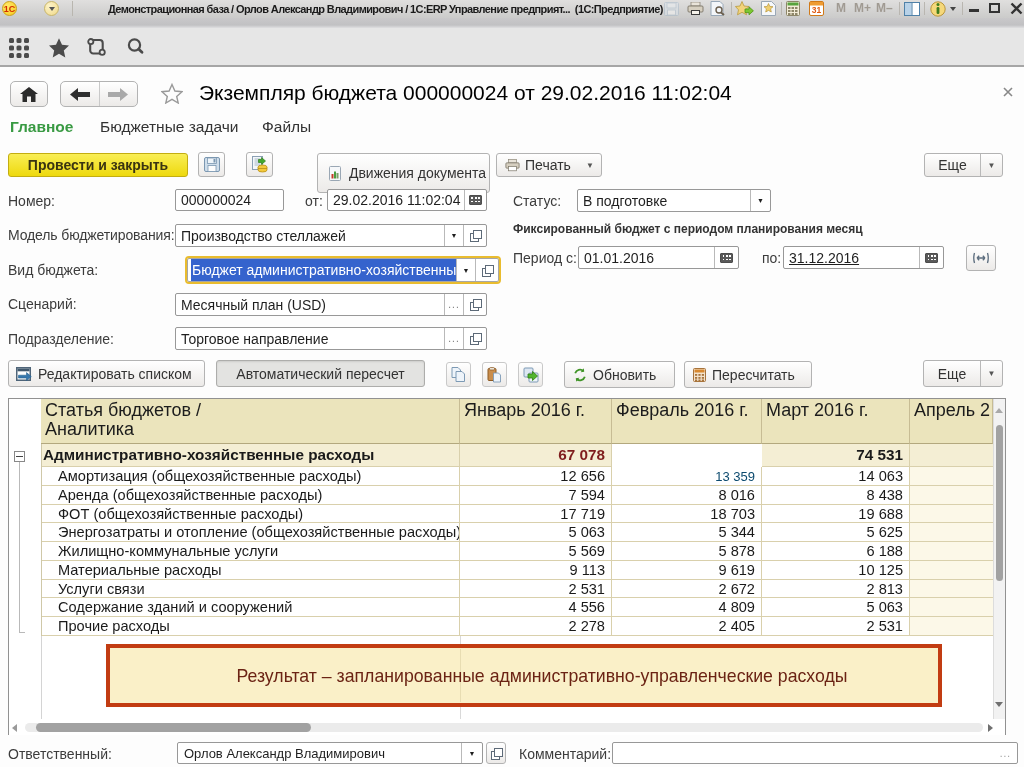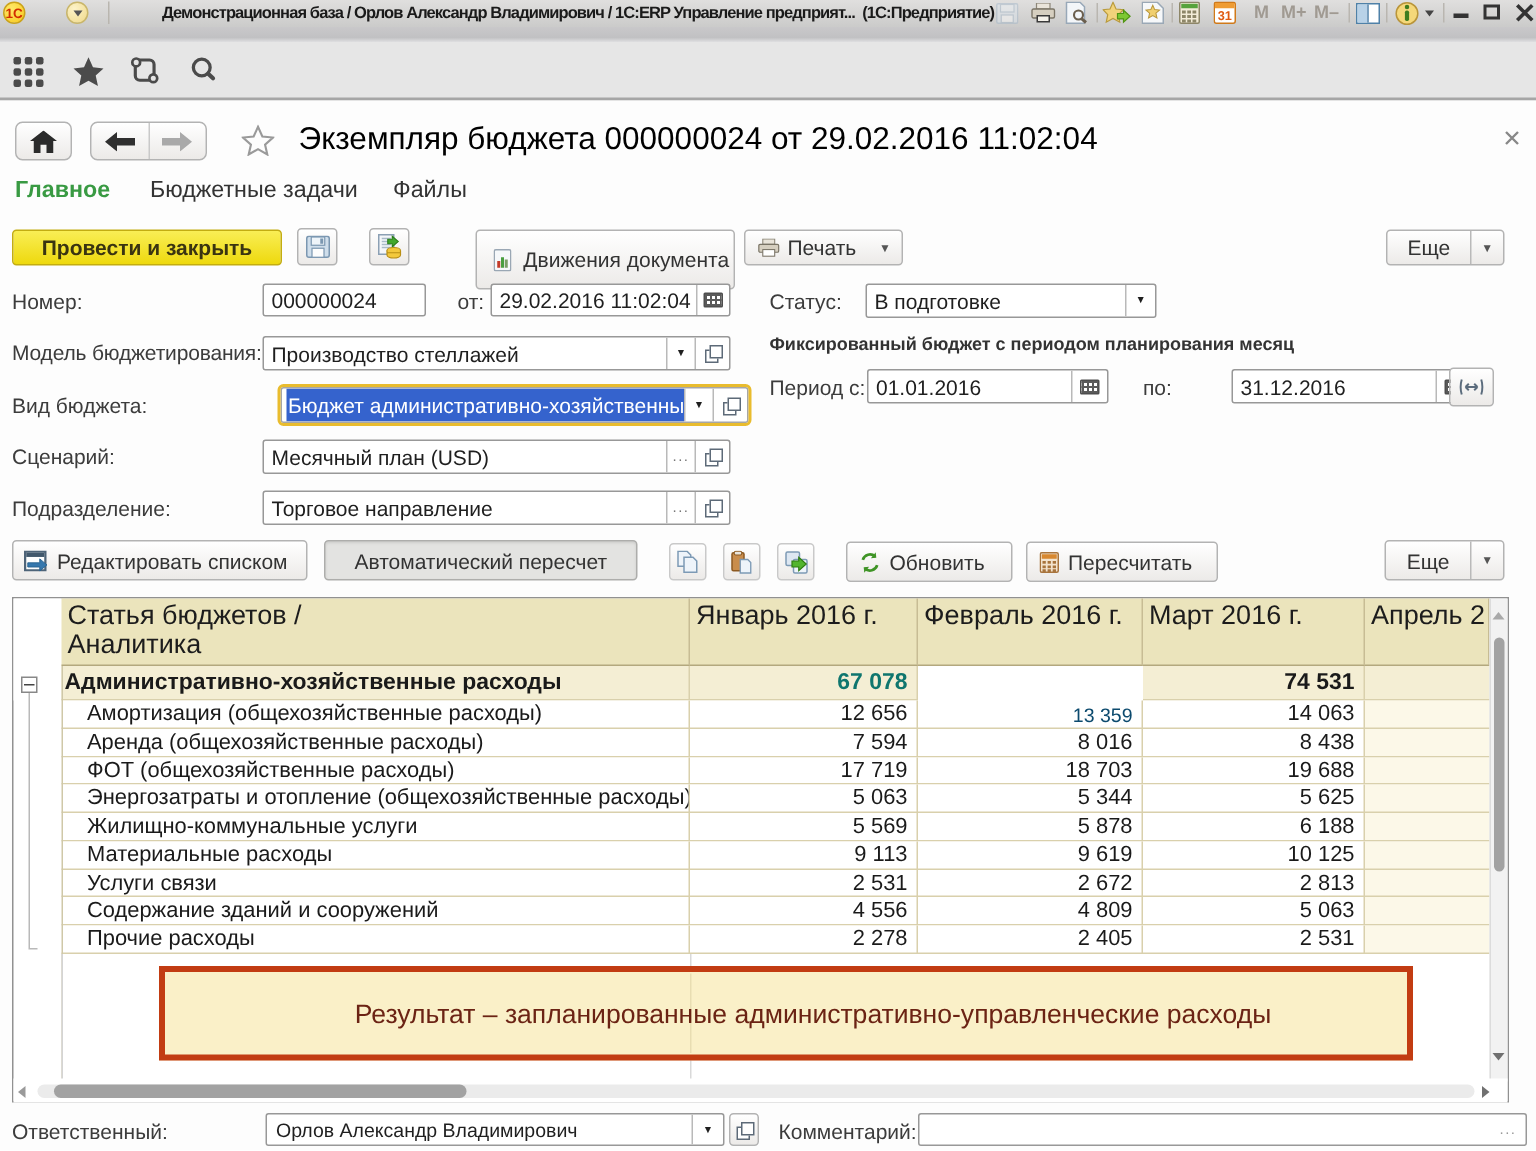--- a/index.html
+++ b/index.html
@@ -294,21 +294,21 @@
         </div>
     </div>
     <div class="abs" style="left:513px;top:155px;font-size:12px;font-weight:bold;color:#333;">Фиксированный бюджет с периодом планирования месяц</div>
     <div class="lbl" style="left:513px;top:183px;">Период с:</div>
     <div class="inp" style="left:578px;top:179px;width:161px;height:23px;">01.01.2016
       <div class="seg" style="width:24px;margin-left:auto;">
           <div class="calico"></div>
         </div>
     </div>
     <div class="lbl" style="left:762px;top:183px;">по:</div>
-    <div class="inp" style="left:821px;top:179px;width:161px;height:23px;">31.12.2016
+    <div class="inp" style="left:783px;top:179px;width:161px;height:23px;text-decoration:underline;">31.12.2016
       <div class="seg" style="width:24px;margin-left:auto;">
           <div class="calico"></div>
         </div>
     </div>
     <div class="btn" style="left:966px;top:178px;width:30px;height:26px;">
       <svg width="18" height="12" viewBox="0 0 18 12">
           <path d="M2.5 1 Q1 6 2.5 11 M15.5 1 Q17 6 15.5 11" fill="none" stroke="#5b6c7d" stroke-width="1.3"></path>
           <path d="M5 6 h8 M5 6 l2.2 -2.2 M5 6 l2.2 2.2 M13 6 l-2.2 -2.2 M13 6 l-2.2 2.2" fill="none" stroke="#5b6c7d" stroke-width="1.3"></path>
         </svg>
     </div>
@@ -394,21 +394,21 @@
 
   <div class="abs" id="grid">
   <div class="abs" style="left:0;top:0;width:32px;height:45px;background:#fff;"></div>
   <div class="abs" style="left:32px;top:0;width:419px;height:45px;background:#ebe4bc;border-right:1px solid #c7bc94;border-bottom:1px solid #b3a87e;font-size:18px;color:#1c1c1c;padding:2px 0 0 4px;line-height:19px;white-space:nowrap;overflow:hidden;">Статья бюджетов /<br>Аналитика</div>
   <div class="abs" style="left:451px;top:0;width:152px;height:45px;background:#ebe4bc;border-right:1px solid #c7bc94;border-bottom:1px solid #b3a87e;font-size:18px;color:#1c1c1c;padding:2px 0 0 4px;line-height:19px;white-space:nowrap;overflow:hidden;">Январь 2016 г.</div>
   <div class="abs" style="left:603px;top:0;width:150px;height:45px;background:#ebe4bc;border-right:1px solid #c7bc94;border-bottom:1px solid #b3a87e;font-size:18px;color:#1c1c1c;padding:2px 0 0 4px;line-height:19px;white-space:nowrap;overflow:hidden;">Февраль 2016 г.</div>
   <div class="abs" style="left:753px;top:0;width:148px;height:45px;background:#ebe4bc;border-right:1px solid #c7bc94;border-bottom:1px solid #b3a87e;font-size:18px;color:#1c1c1c;padding:2px 0 0 4px;line-height:19px;white-space:nowrap;overflow:hidden;">Март 2016 г.</div>
   <div class="abs" style="left:901px;top:0;width:83px;height:45px;background:#ebe4bc;border-right:1px solid #c7bc94;border-bottom:1px solid #b3a87e;font-size:18px;color:#1c1c1c;padding:2px 0 0 4px;line-height:19px;white-space:nowrap;overflow:hidden;">Апрель 2</div>
   <div class="abs" style="left:0;top:45px;width:32px;height:23px;background:#fff;"></div>
   <div class="abs" style="left:32px;top:45px;width:419px;height:23px;background:#f4eed4;border-right:1px solid #d9d0ac;border-bottom:1px solid #d9d0ac;display:flex;align-items:center;padding-left:2px;font-size:15.3px;font-weight:bold;color:#1a1a1a;white-space:nowrap;">Административно-хозяйственные расходы</div>
-  <div class="abs" style="left:451px;top:45px;width:152px;height:23px;background:#f4eed4;border-right:1px solid #d9d0ac;border-bottom:1px solid #d9d0ac;display:flex;align-items:center;justify-content:flex-end;padding-right:6px;font-size:15.3px;font-weight:bold;color:#0f766e;">67 078</div>
+  <div class="abs" style="left:451px;top:45px;width:152px;height:23px;background:#f4eed4;border-right:1px solid #d9d0ac;border-bottom:1px solid #d9d0ac;display:flex;align-items:center;justify-content:flex-end;padding-right:6px;font-size:15.3px;font-weight:bold;color:#7f1d1d;">67 078</div>
   <div class="abs" style="left:753px;top:45px;width:148px;height:23px;background:#f4eed4;border-right:1px solid #d9d0ac;border-bottom:1px solid #d9d0ac;display:flex;align-items:center;justify-content:flex-end;padding-right:6px;font-size:15.3px;font-weight:bold;color:#1a1a1a;">74 531</div>
   <div class="abs" style="left:901px;top:45px;width:83px;height:23px;background:#f4eed4;border-bottom:1px solid #d9d0ac;"></div>
   <div class="abs" style="left:5px;top:52px;width:11px;height:11px;border:1px solid #888;background:#fff;"></div>
   <div class="abs" style="left:7px;top:57px;width:7px;height:1px;background:#444;"></div>
   <div class="abs" style="left:10px;top:63px;width:1px;height:170px;background:#b9b9b9;"></div>
   <div class="abs" style="left:10px;top:233px;width:6px;height:1px;background:#b9b9b9;"></div>
   <div class="abs" style="left:32px;top:68px;width:419px;height:19px;background:#fff;border-right:1px solid #d9d0ac;border-bottom:1px solid #d9d0ac;display:flex;align-items:center;padding-left:17px;font-size:14.6px;color:#1a1a1a;white-space:nowrap;overflow:hidden;">Амортизация (общехозяйственные расходы)</div>
   <div class="abs" style="left:451px;top:68px;width:152px;height:19px;background:#fff;border-right:1px solid #d9d0ac;border-bottom:1px solid #d9d0ac;display:flex;align-items:center;justify-content:flex-end;padding-right:6px;font-size:14.6px;color:#1a1a1a;">12 656</div>
   <div class="abs" style="left:603px;top:68px;width:150px;height:19px;background:#fff;border-right:1px solid #d9d0ac;border-bottom:1px solid #d9d0ac;display:flex;align-items:center;justify-content:flex-end;padding-right:6px;font-size:13px;color:#0c4a6e;text-align:right;">13 359</div>
   <div class="abs" style="left:753px;top:68px;width:148px;height:19px;background:#fff;border-right:1px solid #d9d0ac;border-bottom:1px solid #d9d0ac;display:flex;align-items:center;justify-content:flex-end;padding-right:6px;font-size:14.6px;color:#1a1a1a;">14 063</div>

